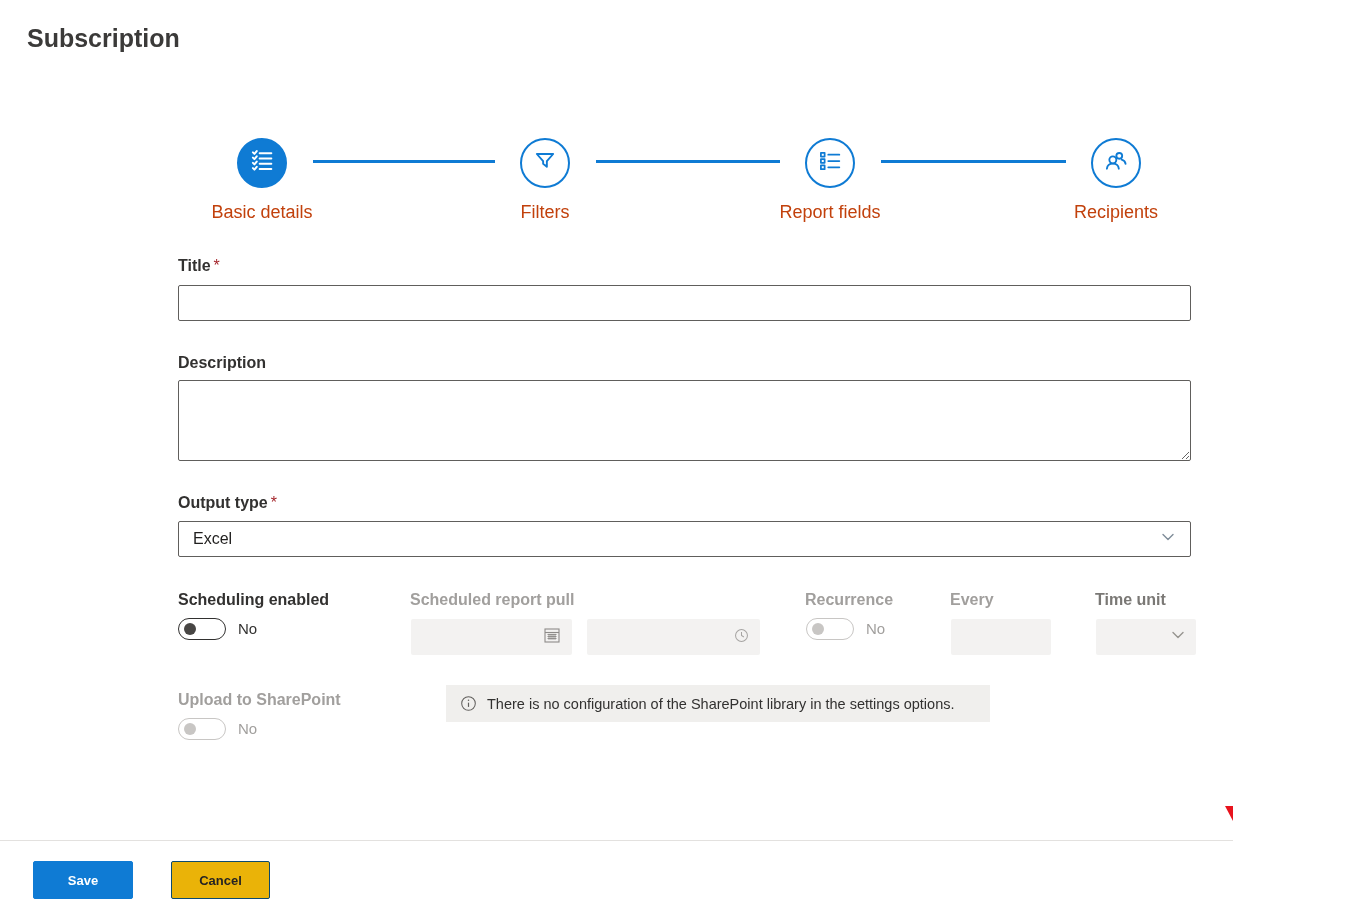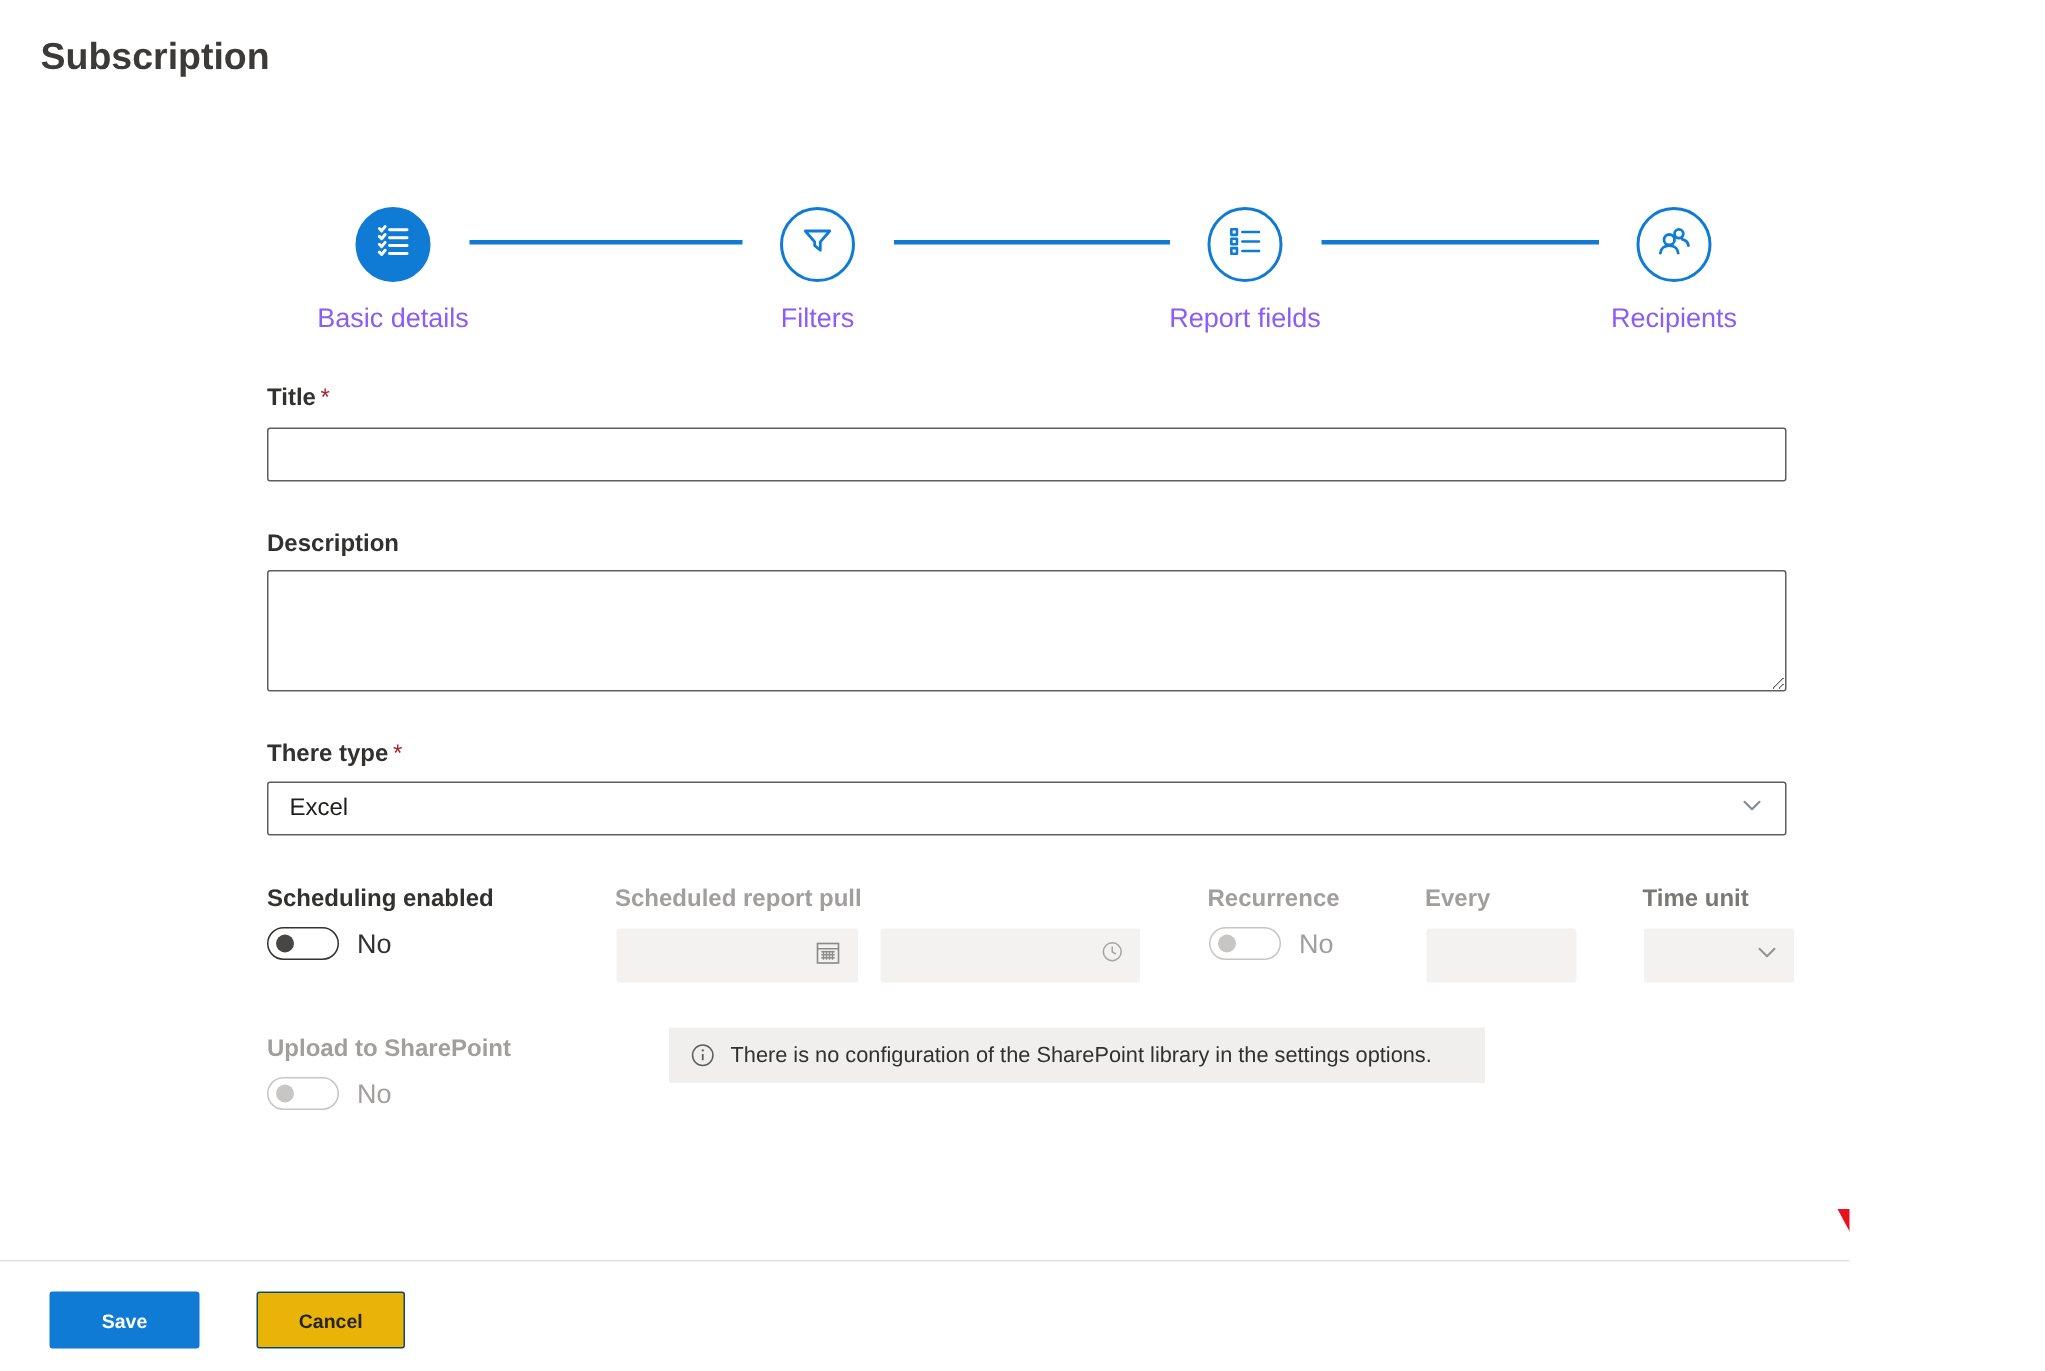--- a/index.html
+++ b/index.html
@@ -28,21 +28,21 @@
 
   
   .step-circle {
     width: 50px; height: 50px; border-radius: 50%;
     display: flex; align-items: center; justify-content: center;
     background: #fff; border: 2px solid #0f7bd4;
   }
   .step-circle.active { background: #0f7bd4; }
   .step-label {
     position: absolute; top: 64px; left: 50%; transform: translateX(-50%);
-    white-space: nowrap; color: #8b5cf6; font-size: 18px; font-weight: 400;
+    white-space: nowrap; color: #c2410c; font-size: 18px; font-weight: 400;
   }
   .step { position: absolute; top: 138px; width: 50px; height: 90px; }
   .connector { position: absolute; top: 160px; height: 3px; background: #0f7bd4; }
 
   
   .field-label { font-size: 16px; font-weight: 600; color: #323130; white-space: nowrap; }
   .field-label .req { color: #a4262c; font-weight: 400; margin-left: 3px; }
   .field-label.disabled { color: #a19f9d; }
   .field-label.disabled-dark { color: #7a7875; }
 
@@ -71,21 +71,21 @@
     width: 48px; height: 22px; border-radius: 11px; background: #fff;
     border: 1px solid #323130; position: relative; cursor: pointer;
     display: inline-block;
   }
   .toggle .knob {
     position: absolute; top: 4px; left: 5px; width: 12px; height: 12px;
     border-radius: 50%; background: #484644;
   }
   .toggle.disabled { border-color: #c8c6c4; cursor: default; }
   .toggle.disabled .knob { background: #c8c6c4; }
-  .toggle-value { font-size: 18px; color: #323130; margin-left: 12px; vertical-align: top; line-height: 22px; }
+  .toggle-value { font-size: 15px; color: #323130; margin-left: 12px; vertical-align: top; line-height: 22px; }
   .toggle-value.disabled { color: #a19f9d; }
   .toggle-row { display: flex; align-items: center; }
 
   
   .info-box {
     background: #f0efed; display: flex; align-items: center; gap: 10px;
     padding: 0 14px; font-size: 14.5px; color: #323130;
   }
 
   
@@ -188,21 +188,21 @@
   <div class="abs" style="left:178px; top:285px; width:1013px; height:36px;">
     <input class="text-input" type="text" value="" style="">
   </div>
 
   <div class="abs field-label" style="left:178px; top:354px;">Description</div>
   <div class="abs" style="left:178px; top:380px; width:1013px; height:81px;">
     <textarea class="text-input" style="width: 1013px; height: 81px;"></textarea>
   </div>
 
   <div class="abs field-label" style="left:178px; top:494px;">
-    <span>There type</span><span class="req">*</span>
+    <span>Output type</span><span class="req">*</span>
   </div>
   <div class="abs" style="left:178px; top:521px; width:1013px; height:36px;">
     <div class="combo">
       <span>Excel</span>
       <span>
         <svg width="16" height="16" viewBox="0 0 16 16">
             <path d="M3 5.5l5 5 5-5" stroke="#7f8c99" stroke-width="1.4" fill="none" stroke-linecap="round" stroke-linejoin="round"></path>
           </svg>
       </span>
     </div>

